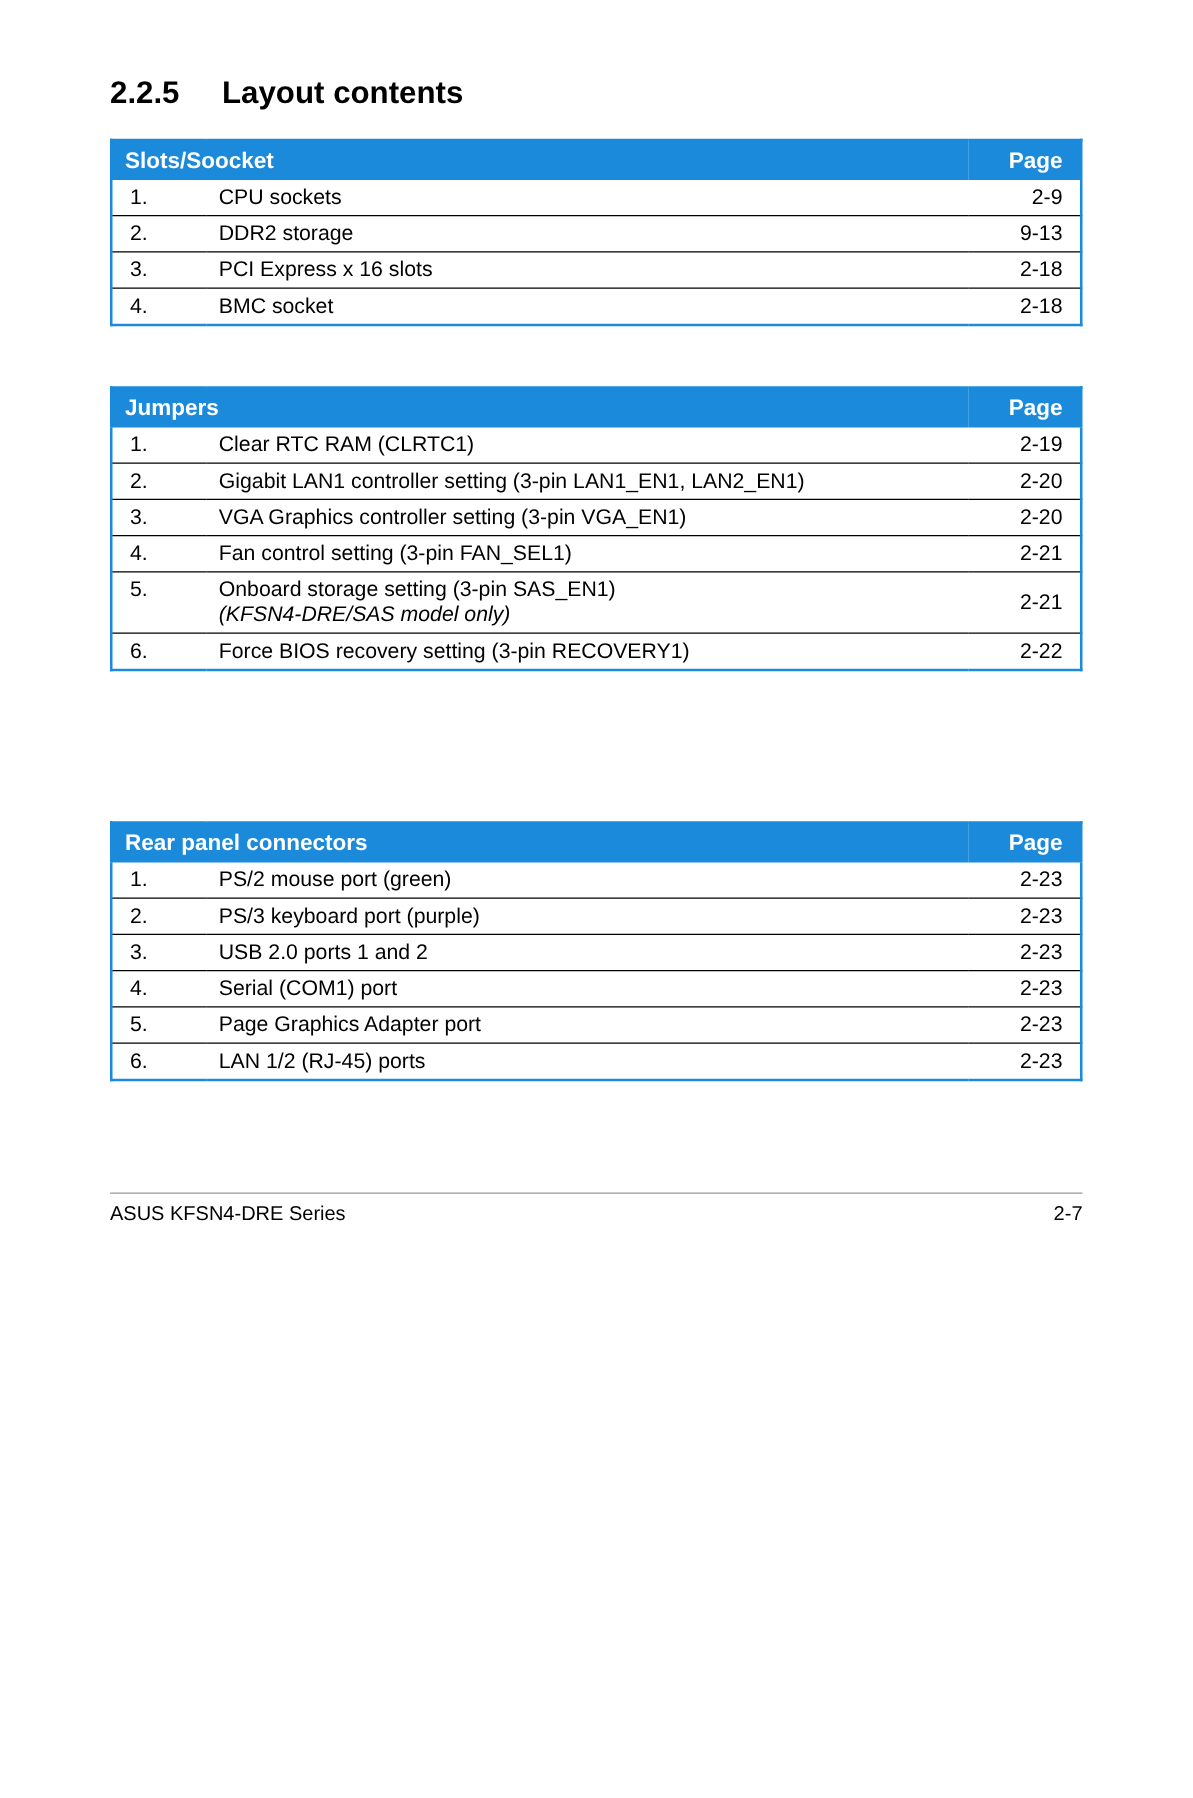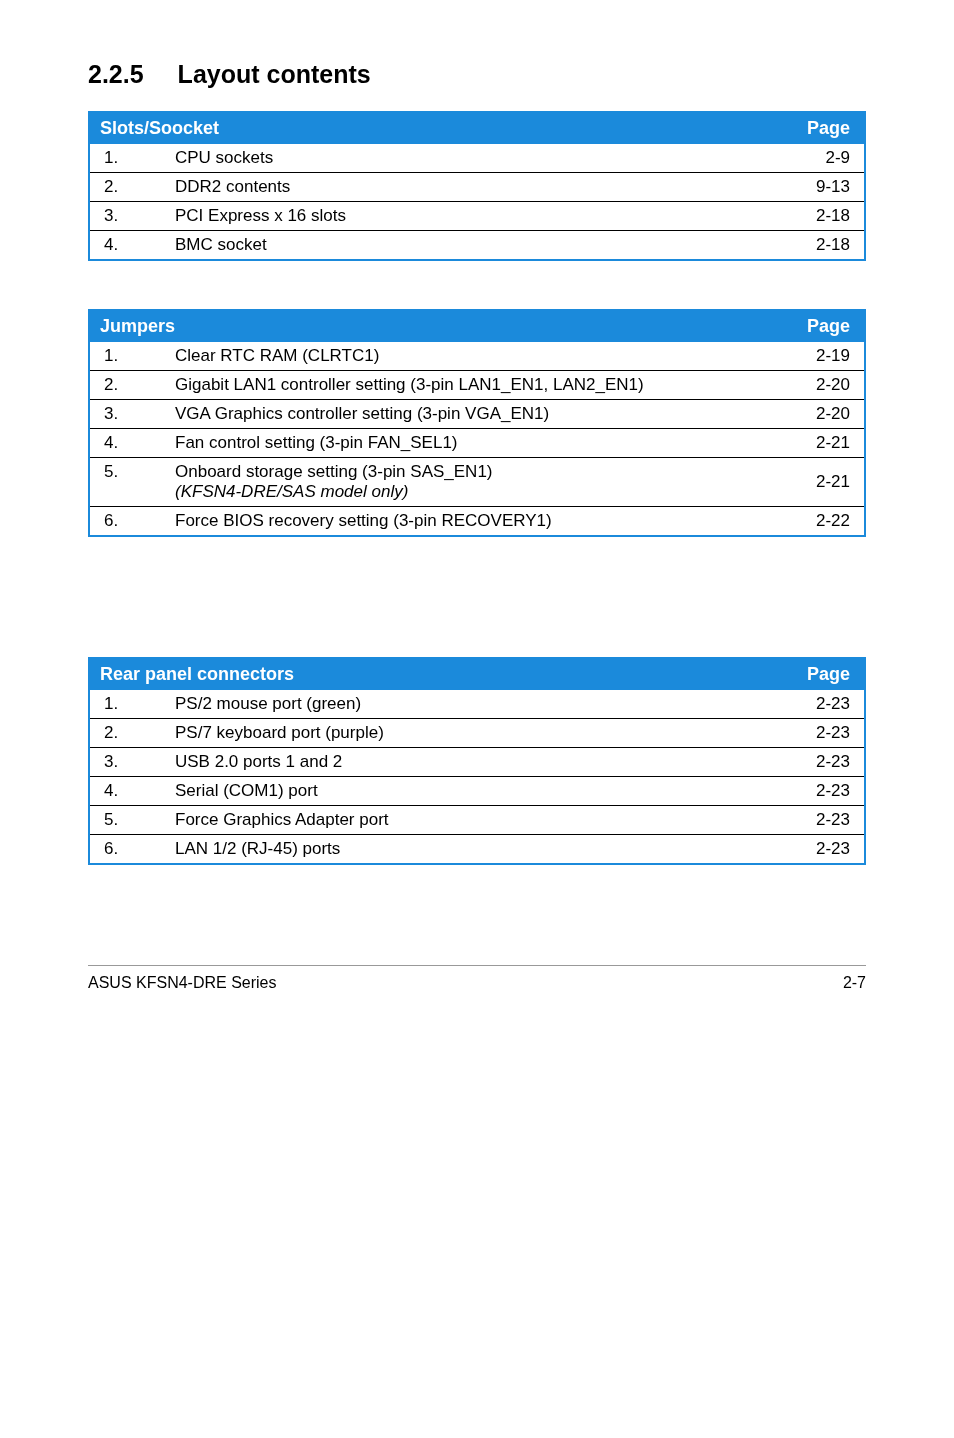--- a/index.html
+++ b/index.html
@@ -43,21 +43,21 @@
     border-bottom: 1px solid #000;
     vertical-align: top;
   }
   tr:last-child td { border-bottom: none; }
   td.idx { width: 76px; padding-left: 14px; }
   td.page-col { width: 90px; }
   .italic { font-style: italic; }
   .table2 { margin-bottom: 120px; padding-left: 19px; }
   .footer {
     position: absolute;
-    bottom: 60px;
+    bottom: 71px;
     left: 88px;
     right: 88px;
     border-top: 1px solid #999;
     padding-top: 8px;
     font-size: 16px;
     display: flex;
     justify-content: space-between;
   }
 </style>
 </head>
@@ -77,21 +77,21 @@
       </tr>
     </thead>
     <tbody>
       <tr>
           <td class="idx">1.</td>
           <td>CPU sockets</td>
           <td class="page-col">2-9</td>
         </tr>
       <tr>
           <td class="idx">2.</td>
-          <td>DDR2 contents</td>
+          <td>DDR2 storage</td>
           <td class="page-col">9-13</td>
         </tr>
       <tr>
           <td class="idx">3.</td>
           <td>PCI Express x 16 slots</td>
           <td class="page-col">2-18</td>
         </tr>
       <tr>
           <td class="idx">4.</td>
           <td>BMC socket</td>
@@ -152,36 +152,36 @@
       </tr>
     </thead>
     <tbody>
       <tr>
           <td class="idx">1.</td>
           <td>PS/2 mouse port (green)</td>
           <td class="page-col">2-23</td>
         </tr>
       <tr>
           <td class="idx">2.</td>
-          <td>PS/7 keyboard port (purple)</td>
+          <td>PS/3 keyboard port (purple)</td>
           <td class="page-col">2-23</td>
         </tr>
       <tr>
           <td class="idx">3.</td>
           <td>USB 2.0 ports 1 and 2</td>
           <td class="page-col">2-23</td>
         </tr>
       <tr>
           <td class="idx">4.</td>
           <td>Serial (COM1) port</td>
           <td class="page-col">2-23</td>
         </tr>
       <tr>
           <td class="idx">5.</td>
-          <td>Force Graphics Adapter port</td>
+          <td>Page Graphics Adapter port</td>
           <td class="page-col">2-23</td>
         </tr>
       <tr>
           <td class="idx">6.</td>
           <td>LAN 1/2 (RJ-45) ports</td>
           <td class="page-col">2-23</td>
         </tr>
     </tbody>
   </table>
 

